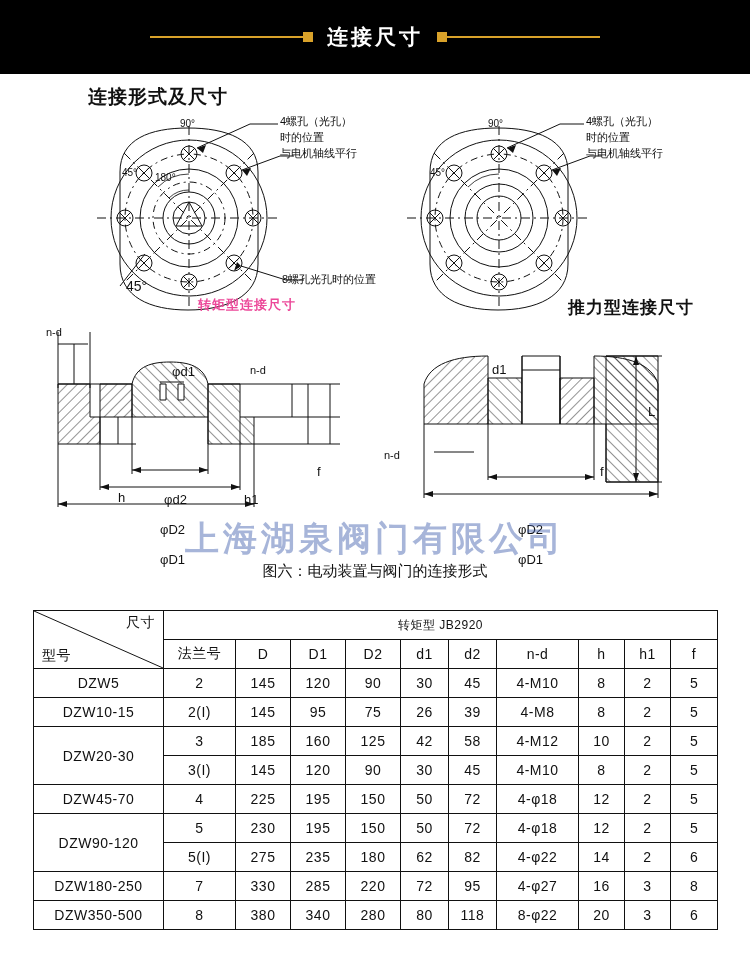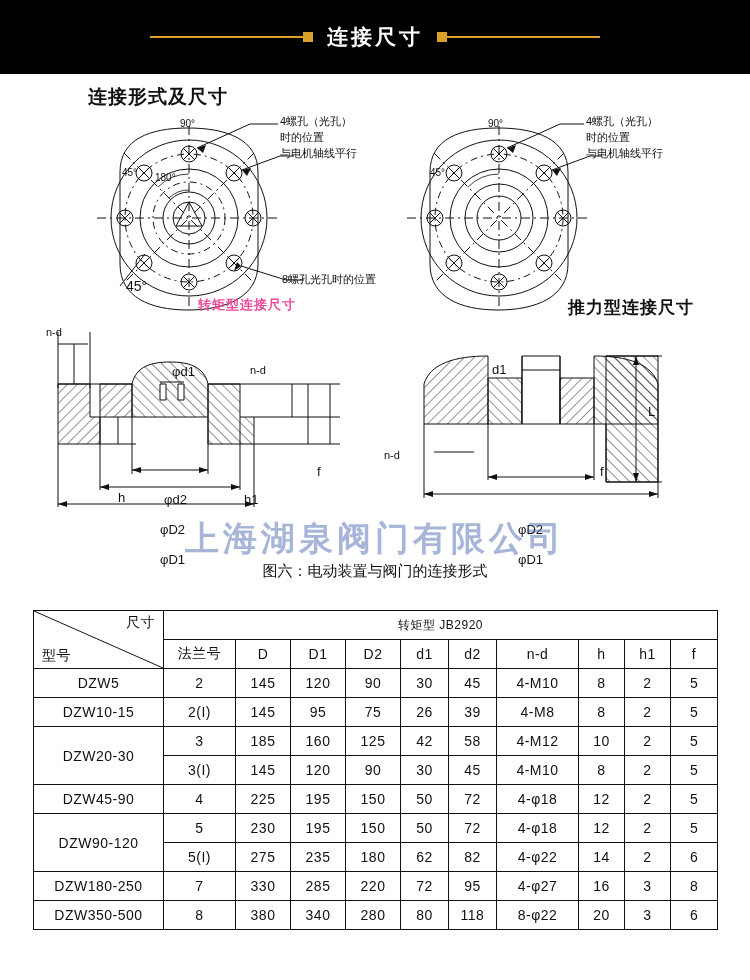--- a/index.html
+++ b/index.html
@@ -521,21 +521,21 @@
             <td>120</td>
             <td>90</td>
             <td>30</td>
             <td>45</td>
             <td>4-M10</td>
             <td>8</td>
             <td>2</td>
             <td>5</td>
           </tr>
           <tr>
-            <td>DZW45-90</td>
+            <td>DZW45-70</td>
             <td>4</td>
             <td>225</td>
             <td>195</td>
             <td>150</td>
             <td>50</td>
             <td>72</td>
             <td>4-φ18</td>
             <td>12</td>
             <td>2</td>
             <td>5</td>

